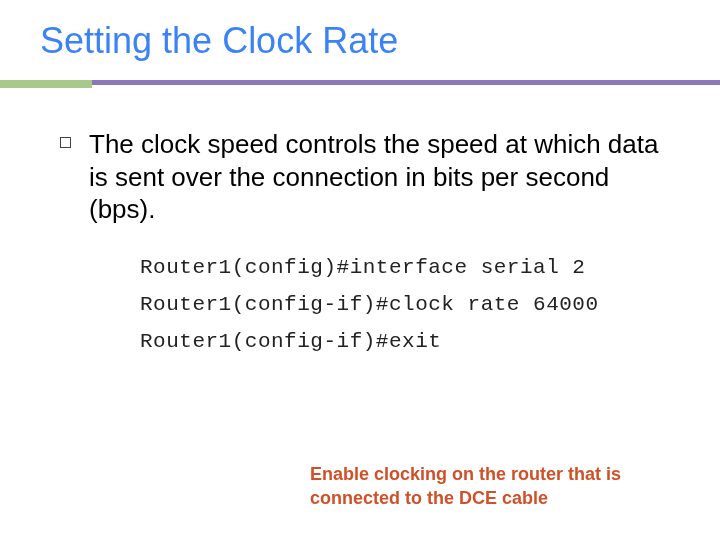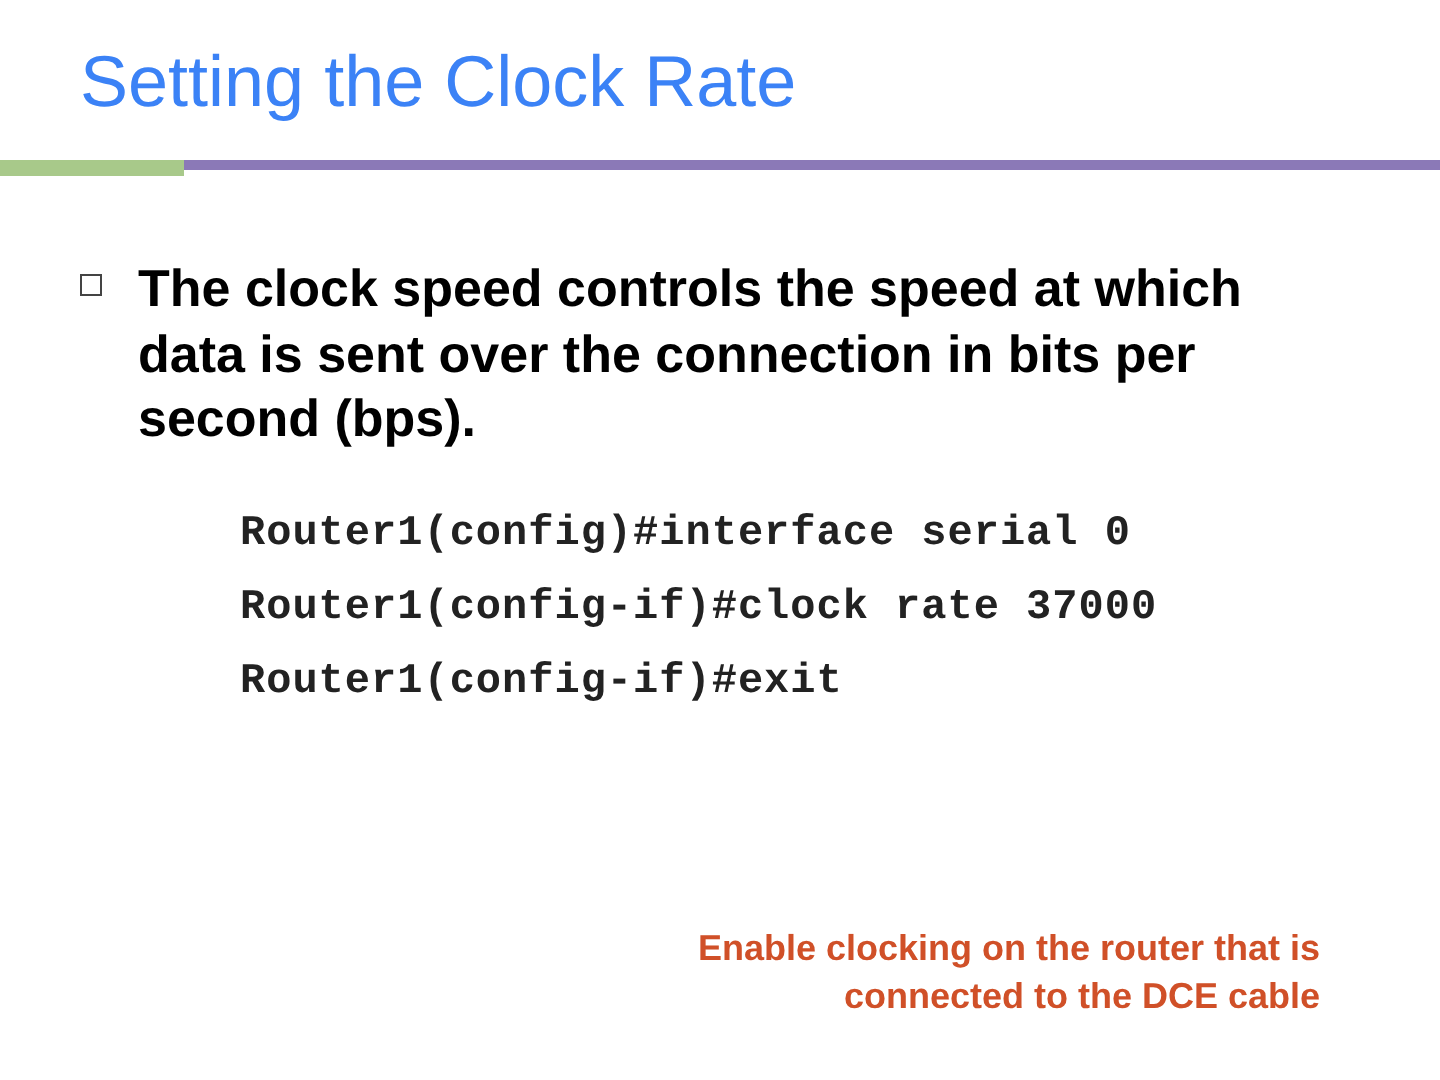--- a/index.html
+++ b/index.html
@@ -36,22 +36,21 @@
     }
     .underline-purple-top {
       position: absolute;
       left: 92px;
       top: 0;
       width: 628px;
       height: 5px;
       background: #8b79b7;
     }
     .content {
-      padding: 40px 40px 0 40px;
-      font-weight: bold;
+      padding: 40px 40px 0 60px;
     }
     .bullet-row {
       display: flex;
       align-items: flex-start;
     }
     .bullet {
       width: 11px;
       height: 11px;
       border: 1.5px solid #444;
       margin-top: 9px;
@@ -71,21 +70,21 @@
       letter-spacing: 0.5px;
     }
     .code-line {
       margin-bottom: 14px;
     }
     .caption {
       position: absolute;
       right: 60px;
       bottom: 30px;
       width: 350px;
-      text-align: right;
+      text-align: left;
       font-family: Arial, Helvetica, sans-serif;
       font-size: 18px;
       font-weight: bold;
       color: #d05028;
       line-height: 1.3;
     }
   </style>
 </head>
 <body>
 
@@ -96,19 +95,19 @@
   <div class="underline-purple-top"></div>
 </div>
 
 <div class="content">
   <div class="bullet-row">
     <div class="bullet"></div>
     <div class="body-text">The clock speed controls the speed at which data is sent over the connection in bits per second (bps).</div>
   </div>
 
   <div class="code-block">
-    <div class="code-line">Router1(config)#interface serial 0</div>
-    <div class="code-line">Router1(config-if)#clock rate 37000</div>
+    <div class="code-line">Router1(config)#interface serial 2</div>
+    <div class="code-line">Router1(config-if)#clock rate 64000</div>
     <div class="code-line">Router1(config-if)#exit</div>
   </div>
 </div>
 
 <div class="caption">Enable clocking on the router that is connected to the DCE cable</div>
 
 </body></html>

